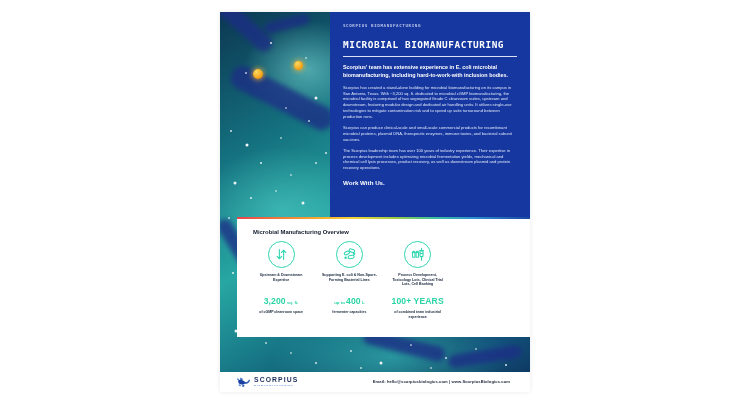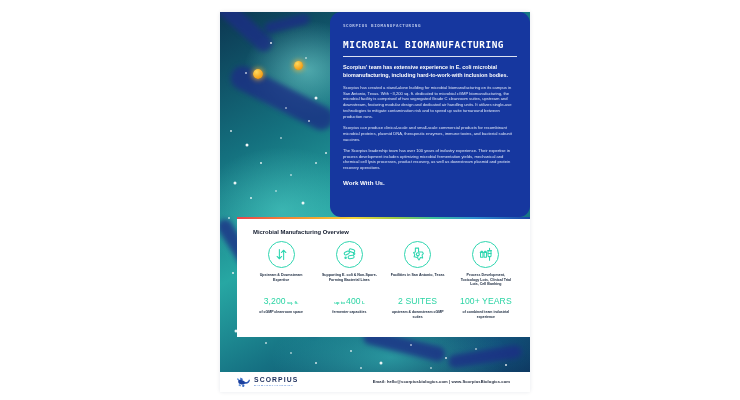--- a/index.html
+++ b/index.html
@@ -53,21 +53,21 @@
       140px 355px 0 0 rgba(255,255,255,.7), 105px 140px 0 0 rgba(255,255,255,.8);
   }
   .odot { position:absolute; border-radius:50%;
           background:radial-gradient(circle at 35% 30%, #ffd95e, #f2990f 75%);
           box-shadow:0 0 5px 1px rgba(255,180,40,.75); }
   .odot.o1 { left:33px; top:57px; width:10px; height:10px; }
   .odot.o2 { left:74px; top:49px; width:9px;  height:9px;  }
 
   
   .blue-panel { position:absolute; left:110px; top:0; width:200px; height:205px;
-    background:#16379f; z-index:2; color:#fff; padding:11px 13px 0 13px;border-radius:11px; }
+    background:#16379f; z-index:2; color:#fff; padding:11px 13px 0 13px; }
   .eyebrow { font-family:"DejaVu Sans Mono", monospace; font-size:4.2px; font-weight:700;
     letter-spacing:.6px; color:#b9c6ea; }
   .headline { font-family:"DejaVu Sans Mono", monospace; font-size:9.4px; font-weight:700;
     letter-spacing:.55px; color:#ffffff; margin-top:11px; white-space:nowrap; }
   .head-rule { border:none; border-top:.8px solid rgba(255,255,255,.85); margin:6px 0 7px 0; }
   .intro { font-size:5.4px; font-weight:700; line-height:1.45; color:#ffffff; }
   .bodytext { font-size:4.15px; line-height:1.42; color:#dde5f8; margin-top:5px; }
   .cta { font-size:6.2px; font-weight:700; color:#ffffff; margin-top:8px; }
 
   
@@ -79,21 +79,21 @@
   .ov-heading { font-size:5.9px; font-weight:700; color:#121b2e; margin:3px 0 6px 2px; }
   .ov-grid { display:grid; grid-template-columns:repeat(4,1fr); column-gap:8px; }
   .ov-col { display:flex; flex-direction:column; align-items:center; text-align:center; }
   .icon-circle { width:27px; height:27px; border:1.3px solid #2fd6b0; border-radius:50%;
     display:flex; align-items:center; justify-content:center; }
   .icon-circle svg { width:17px; height:17px; stroke:#2fd6b0; fill:none;
     stroke-width:1.5; stroke-linecap:round; stroke-linejoin:round; }
   .ov-label { font-size:3.6px; font-weight:700; color:#17263c; line-height:1.3;
     margin-top:5px; max-width:58px; min-height:14px; }
   .stat { color:#2bd4a4; margin-top:4px; line-height:1; white-space:nowrap; }
-  .stat .big { font-size:8.6px; font-weight:400; letter-spacing:.1px; }
+  .stat .big { font-size:8.6px; font-weight:700; letter-spacing:.1px; }
   .stat .small { font-size:4.4px; font-weight:700; }
   .ov-sub { font-size:3.5px; font-weight:700; color:#17263c; line-height:1.3;
     margin-top:3px; max-width:60px; }
 
   
   .footer { position:absolute; left:0; top:360px; width:310px; height:20px; background:#fff;
     z-index:2; display:flex; align-items:center; }
   .logo-wrap { display:flex; align-items:center; margin-left:16px; }
   .logo-mark { width:15px; height:12px; }
   .logo-text { margin-left:3px; display:flex; flex-direction:column; line-height:1; }
@@ -159,34 +159,20 @@
                 <circle cx="18.5" cy="11" r="1"></circle>
             </svg>
           </div>
           <div class="ov-label">Supporting E. coli &amp; Non-Spore-Forming Bacterial Lines</div>
           <div class="stat">
             <span class="small">up to </span><span class="big">400</span><span class="small"> L</span>
           </div>
           <div class="ov-sub">fermenter capacities</div>
         </div>
 
-        <div class="ov-col">
-          <div class="icon-circle">
-            <svg viewBox="0 0 24 24">
-              <path d="M9 3h4.5v5.5H19l1.2 2.2-1.8 2 .9 4.3-3-.8-2.2 3.6-2.4-3.5-4.5-1 1-3.4-1.7-2.6 2.5-.8z"></path>
-              <circle cx="12.5" cy="11.5" r="2.1"></circle>
-              <path d="M12.5 13.6l0 2"></path>
-            </svg>
-          </div>
-          <div class="ov-label">Facilities in San Antonio, Texas</div>
-          <div class="stat">
-            <span class="big">2 SUITES</span>
-          </div>
-          <div class="ov-sub">upstream &amp; downstream cGMP suites</div>
-        </div>
 
         <div class="ov-col">
           <div class="icon-circle">
             <svg viewBox="0 0 24 24">
               <rect x="5" y="9" width="3.4" height="7" rx=".6"></rect>
                 <path d="M4.6 9h4.2M5.8 7.5h1.8v1.5h-1.8z"></path>
               <rect x="10" y="9" width="3.4" height="7" rx=".6"></rect>
                 <path d="M9.6 9h4.2M10.8 7.5h1.8v1.5h-1.8z"></path>
               <rect x="15.6" y="6.5" width="4.2" height="8.5" rx=".8"></rect>
               <path d="M17.7 3.2v3.3M15 6.5h5.4M17.7 15v5M15.6 10.5h4.2"></path>

